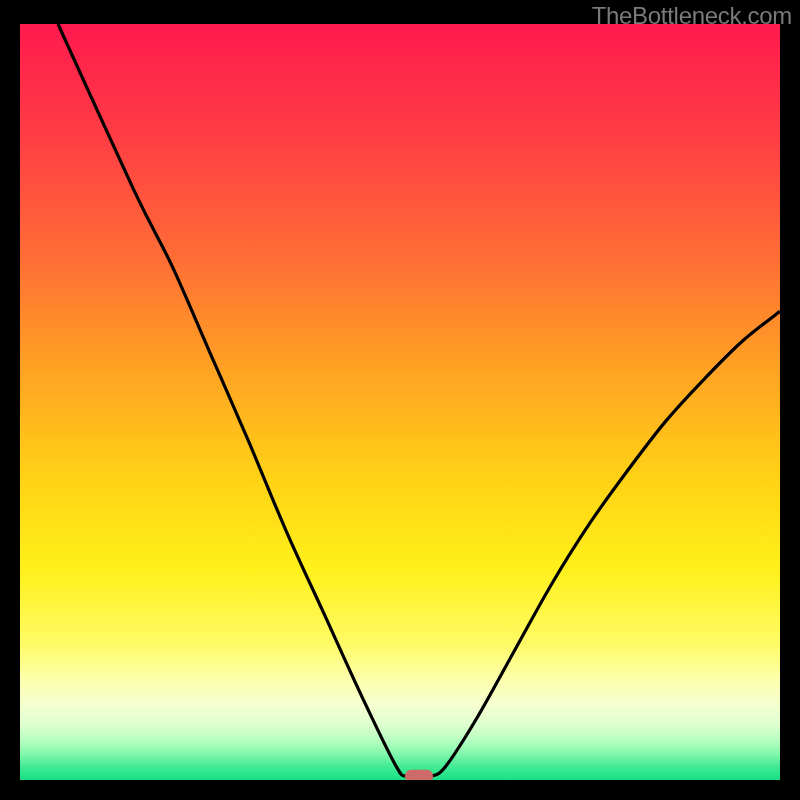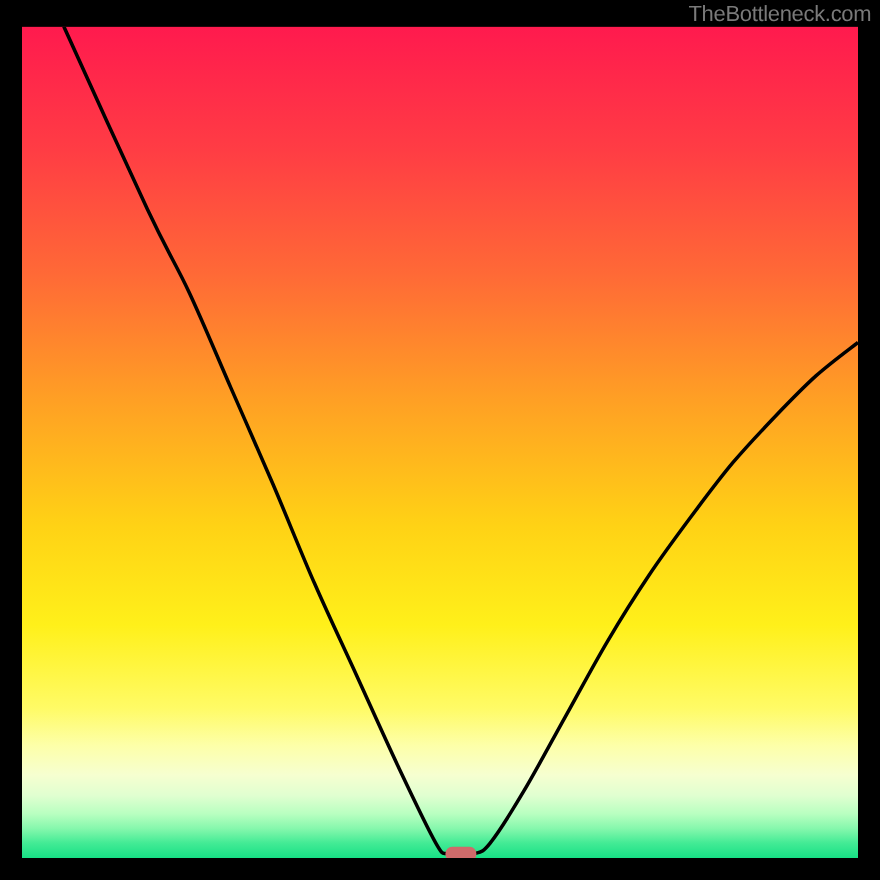--- a/index.html
+++ b/index.html
@@ -15,21 +15,21 @@
     position: relative;
     width: 800px;
     height: 800px;
     background: #000;
   }
   .attribution {
     position: absolute;
     top: 2px;
     right: 8px;
     color: #7a7a7a;
-    font-size: 20px;
+    font-size: 24px;
     font-weight: 500;
     letter-spacing: -0.3px;
     z-index: 10;
   }
   .plot-area {
     position: absolute;
     left: 20px;
     top: 24px;
     width: 760px;
     height: 756px;

